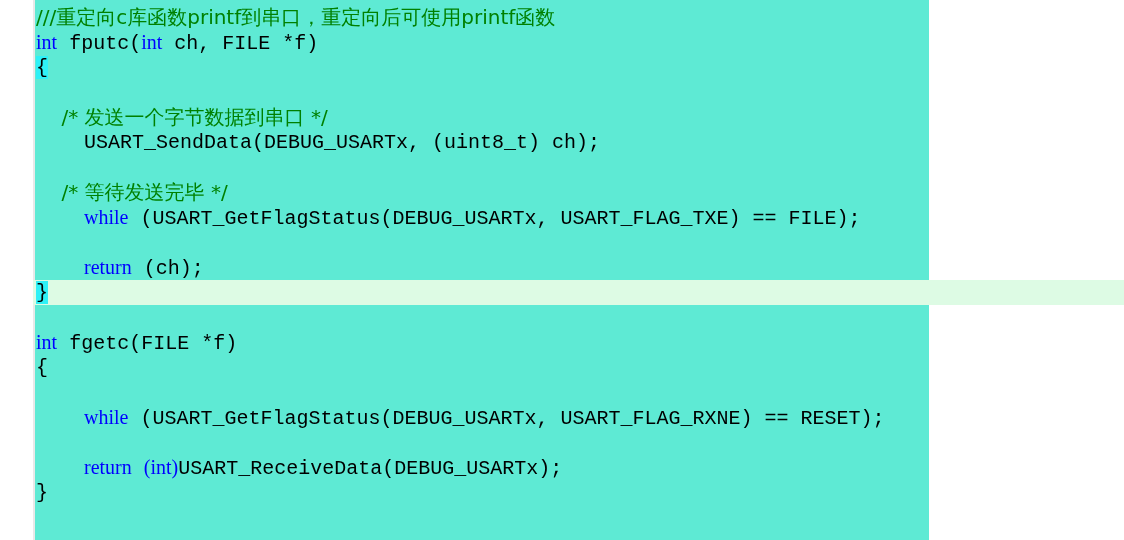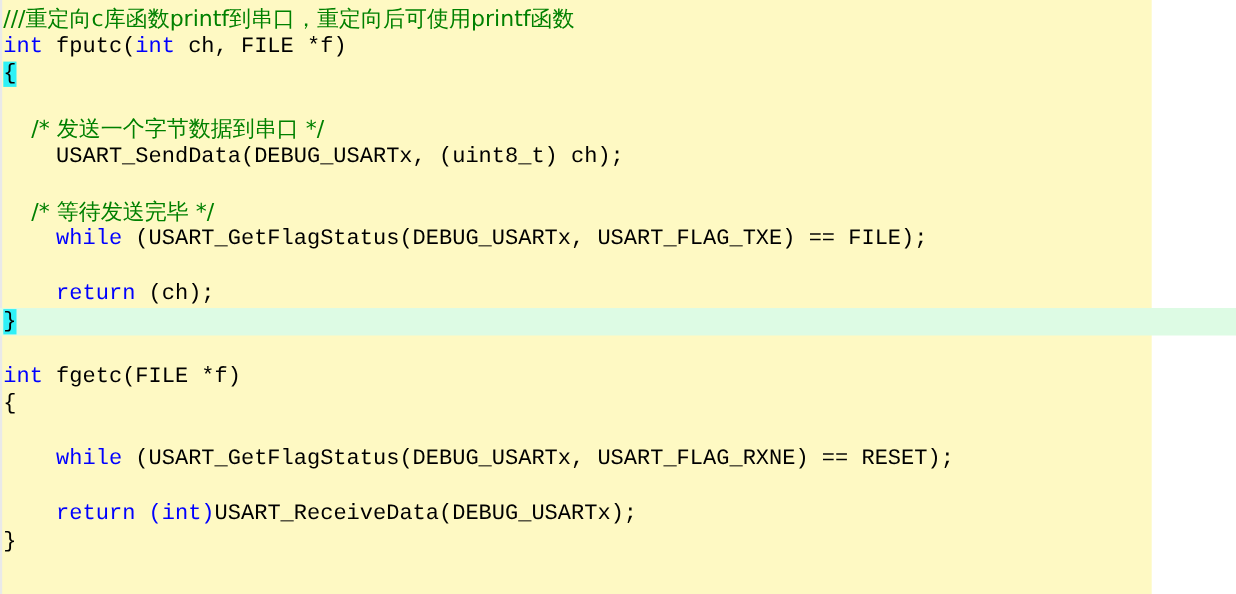--- a/index.html
+++ b/index.html
@@ -9,24 +9,25 @@
   }
   body {
     width: 1124px;
     height: 540px;
     overflow: hidden;
     font-family: "Liberation Serif", "DejaVu Serif", serif;
   }
 
   #editor {
     position: relative;
-    width: 1047px;
+    width: 896px;
     height: 540px;
-    background: #fef9c3;
+    background: #5eead4;
     box-sizing: border-box;
+    margin-left: 33px;
   }
 
   
   #gutter-rule {
     position: absolute;
     left: 0;
     top: 0;
     width: 2px;
     height: 540px;
     background: #e9e9e9;
@@ -55,21 +56,21 @@
 
   .line.blank {
     height: 25px;
   }
 
   .line.current {
     background: #ddfbe4;
   }
 
   
-  .kw   { color: #0000ff; }
+  .kw   { color: #0000ff; font-family: Liberation Serif, serif; }
   .cmt  { color: #008000; }
   .pln  { color: #000000; }
   .brace-hl {
     background: #2ff1f7;
     color: #000000;
   }
 
   
   .cjk {
     font-family: "DejaVu Sans", "Liberation Sans", sans-serif;

